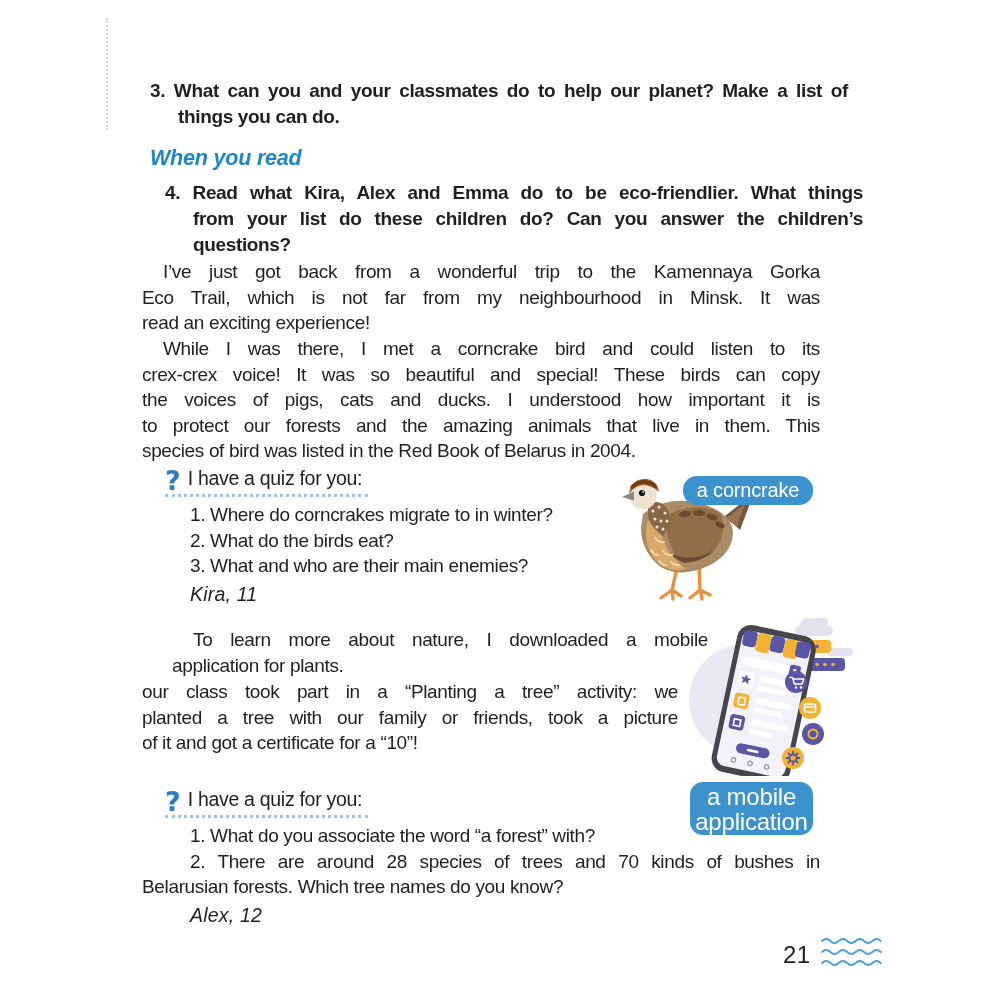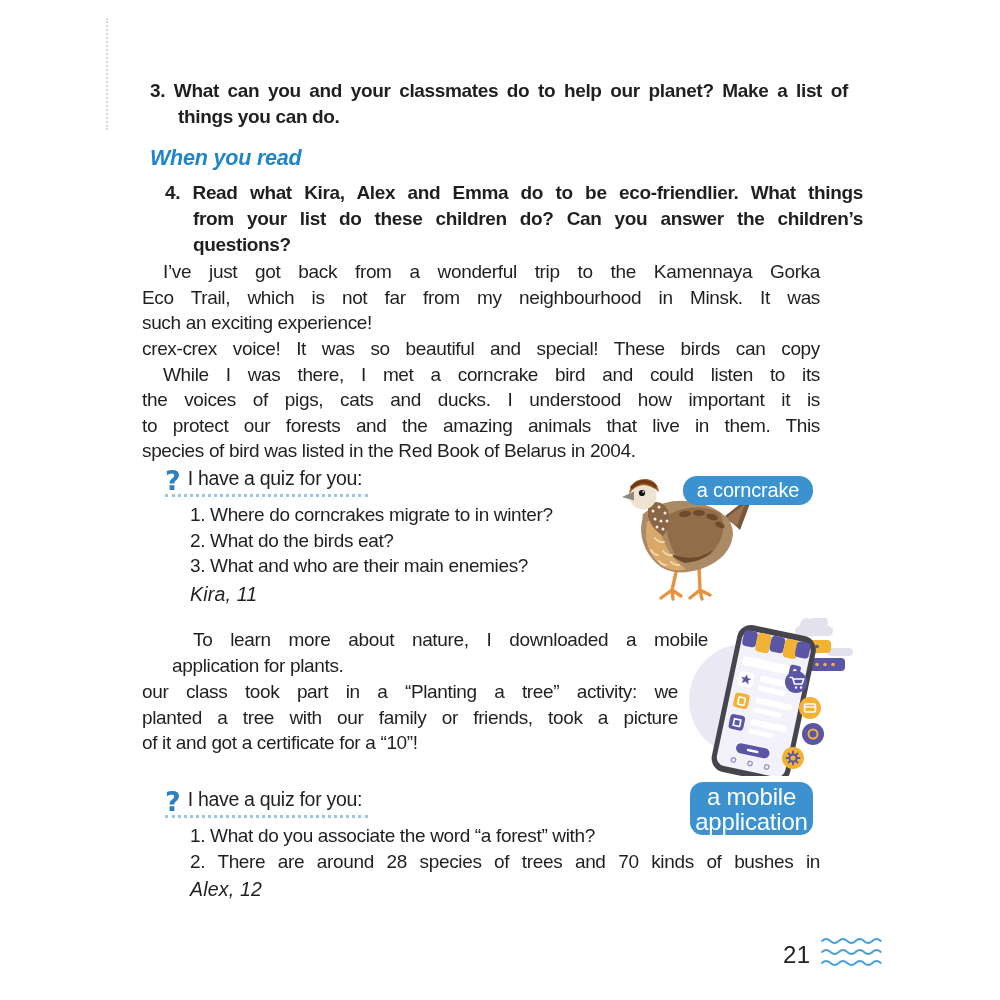--- a/index.html
+++ b/index.html
@@ -76,26 +76,26 @@
 
   <div id="task4" class="abs task" data-bind-lines="task4.lines">
       <div class="line fl">4. Read what Kira, Alex and Emma do to be eco-friendlier. What things</div>
       <div class="line">from your list do these children do? Can you answer the children’s</div>
       <div class="line last">questions?</div>
     </div>
 
   <div id="para1" class="abs body-text" data-bind-lines="story1.para1.lines">
       <div class="line fl">I’ve just got back from a wonderful trip to the Kamennaya Gorka</div>
       <div class="line">Eco Trail, which is not far from my neighbourhood in Minsk. It was</div>
-      <div class="line last">such an exciting experience!</div>
+      <div class="line last">read an exciting experience!</div>
     </div>
 
   <div id="para2" class="abs body-text" data-bind-lines="story1.para2.lines">
+      <div class="line fl">While I was there, I met a corncrake bird and could listen to its</div>
       <div class="line">crex-crex voice! It was so beautiful and special! These birds can copy</div>
-      <div class="line fl">While I was there, I met a corncrake bird and could listen to its</div>
       <div class="line">the voices of pigs, cats and ducks. I understood how important it is</div>
       <div class="line">to protect our forests and the amazing animals that live in them. This</div>
       <div class="line last">species of bird was listed in the Red Book of Belarus in 2004.</div>
     </div>
 
   <div id="quiz1" class="abs quiz">
     <div class="quiz-heading">
       <span class="qmark" data-bind="quiz_icon_glyph">?</span>
       <span class="quiz-heading-text" data-bind="story1.quiz_heading">I have a quiz for you:</span>
     </div>
@@ -285,20 +285,21 @@
     <div class="quiz-heading">
       <span class="qmark" data-bind="quiz_icon_glyph">?</span>
       <span class="quiz-heading-text" data-bind="story2.quiz_heading">I have a quiz for you:</span>
     </div>
     <div class="quiz-questions">
       <div class="quizq" data-bind-lines="story2.questions.0.lines">
           <div class="line fl last">1. What do you associate the word “a forest” with?</div>
         </div>
       <div class="quizq" data-bind-lines="story2.questions.1.lines">
           <div class="line fl">2. There are around 28 species of trees and 70 kinds of bushes in</div>
+          <div class="line last">Belarusian forests. Which tree names do you know?</div>
         </div>
     </div>
     <div class="signature" data-bind="story2.signature">Alex, 12</div>
   </div>
 
   <div id="page-number" class="abs" data-bind="page_number">21</div>
 
   <div id="waves" class="abs">
     <svg width="70" height="34" viewBox="0 0 70 34">
       <g fill="none" stroke="#4aa0d8" stroke-width="1.8" stroke-linecap="round">

